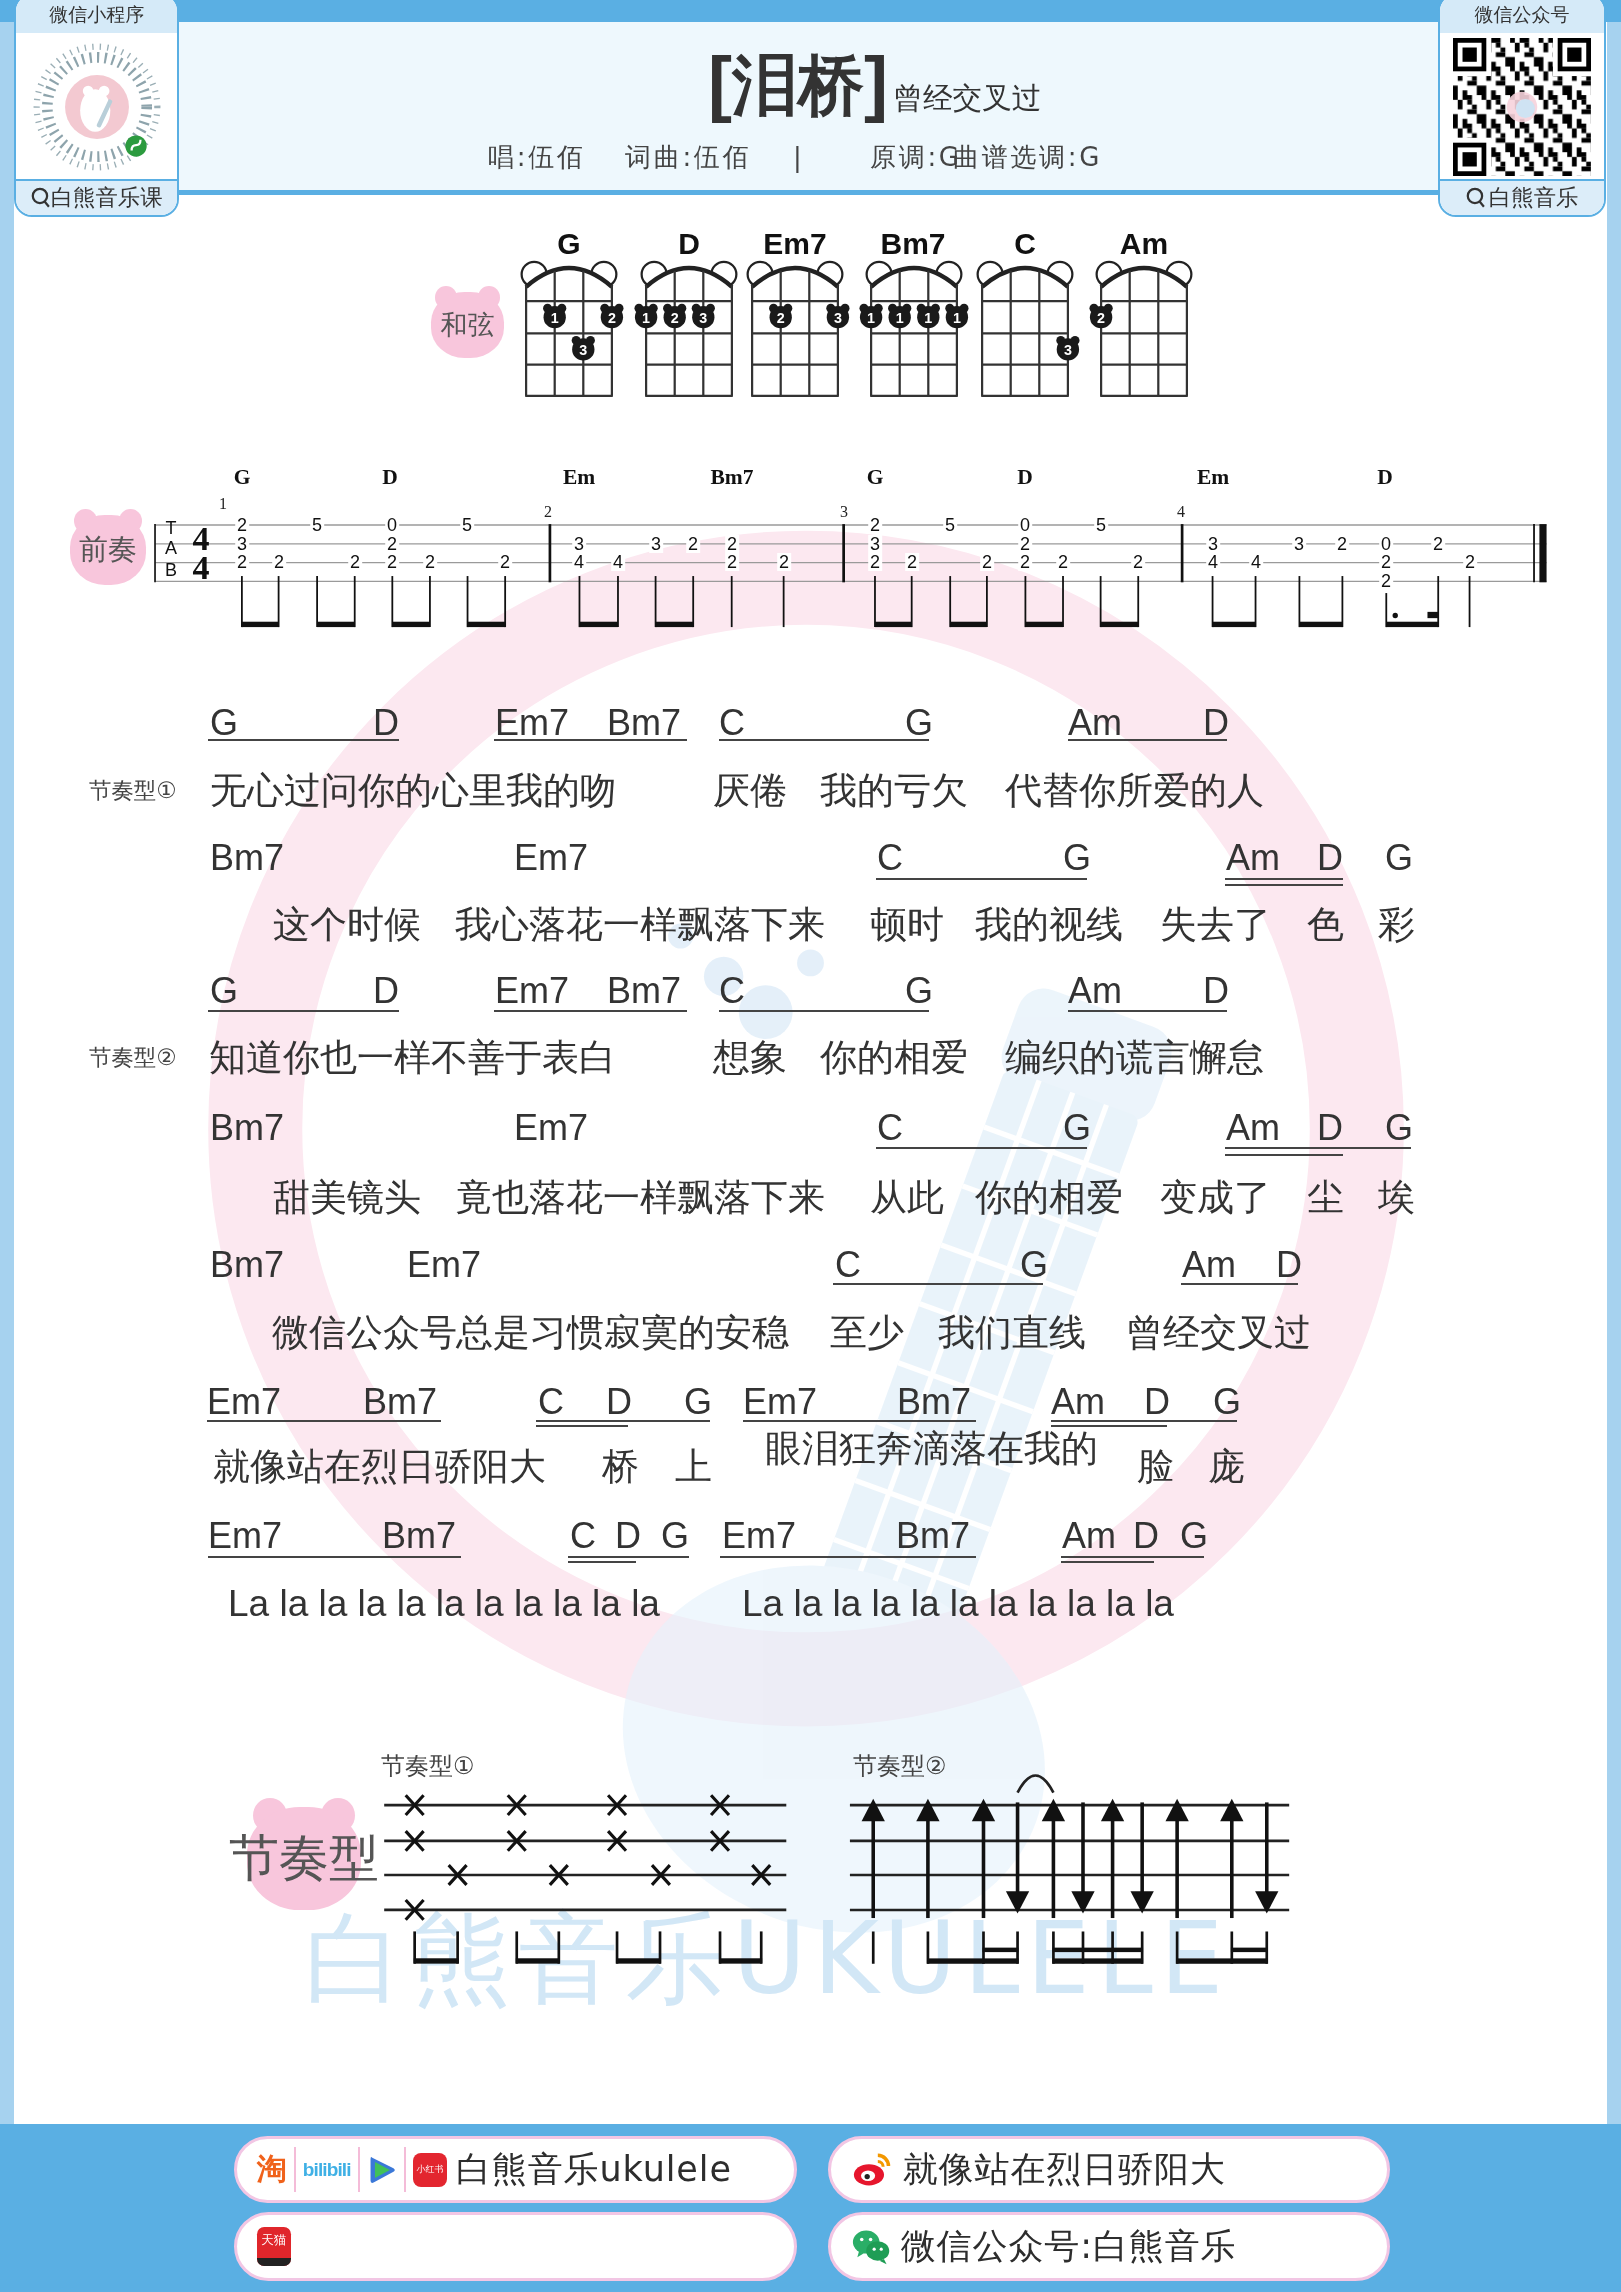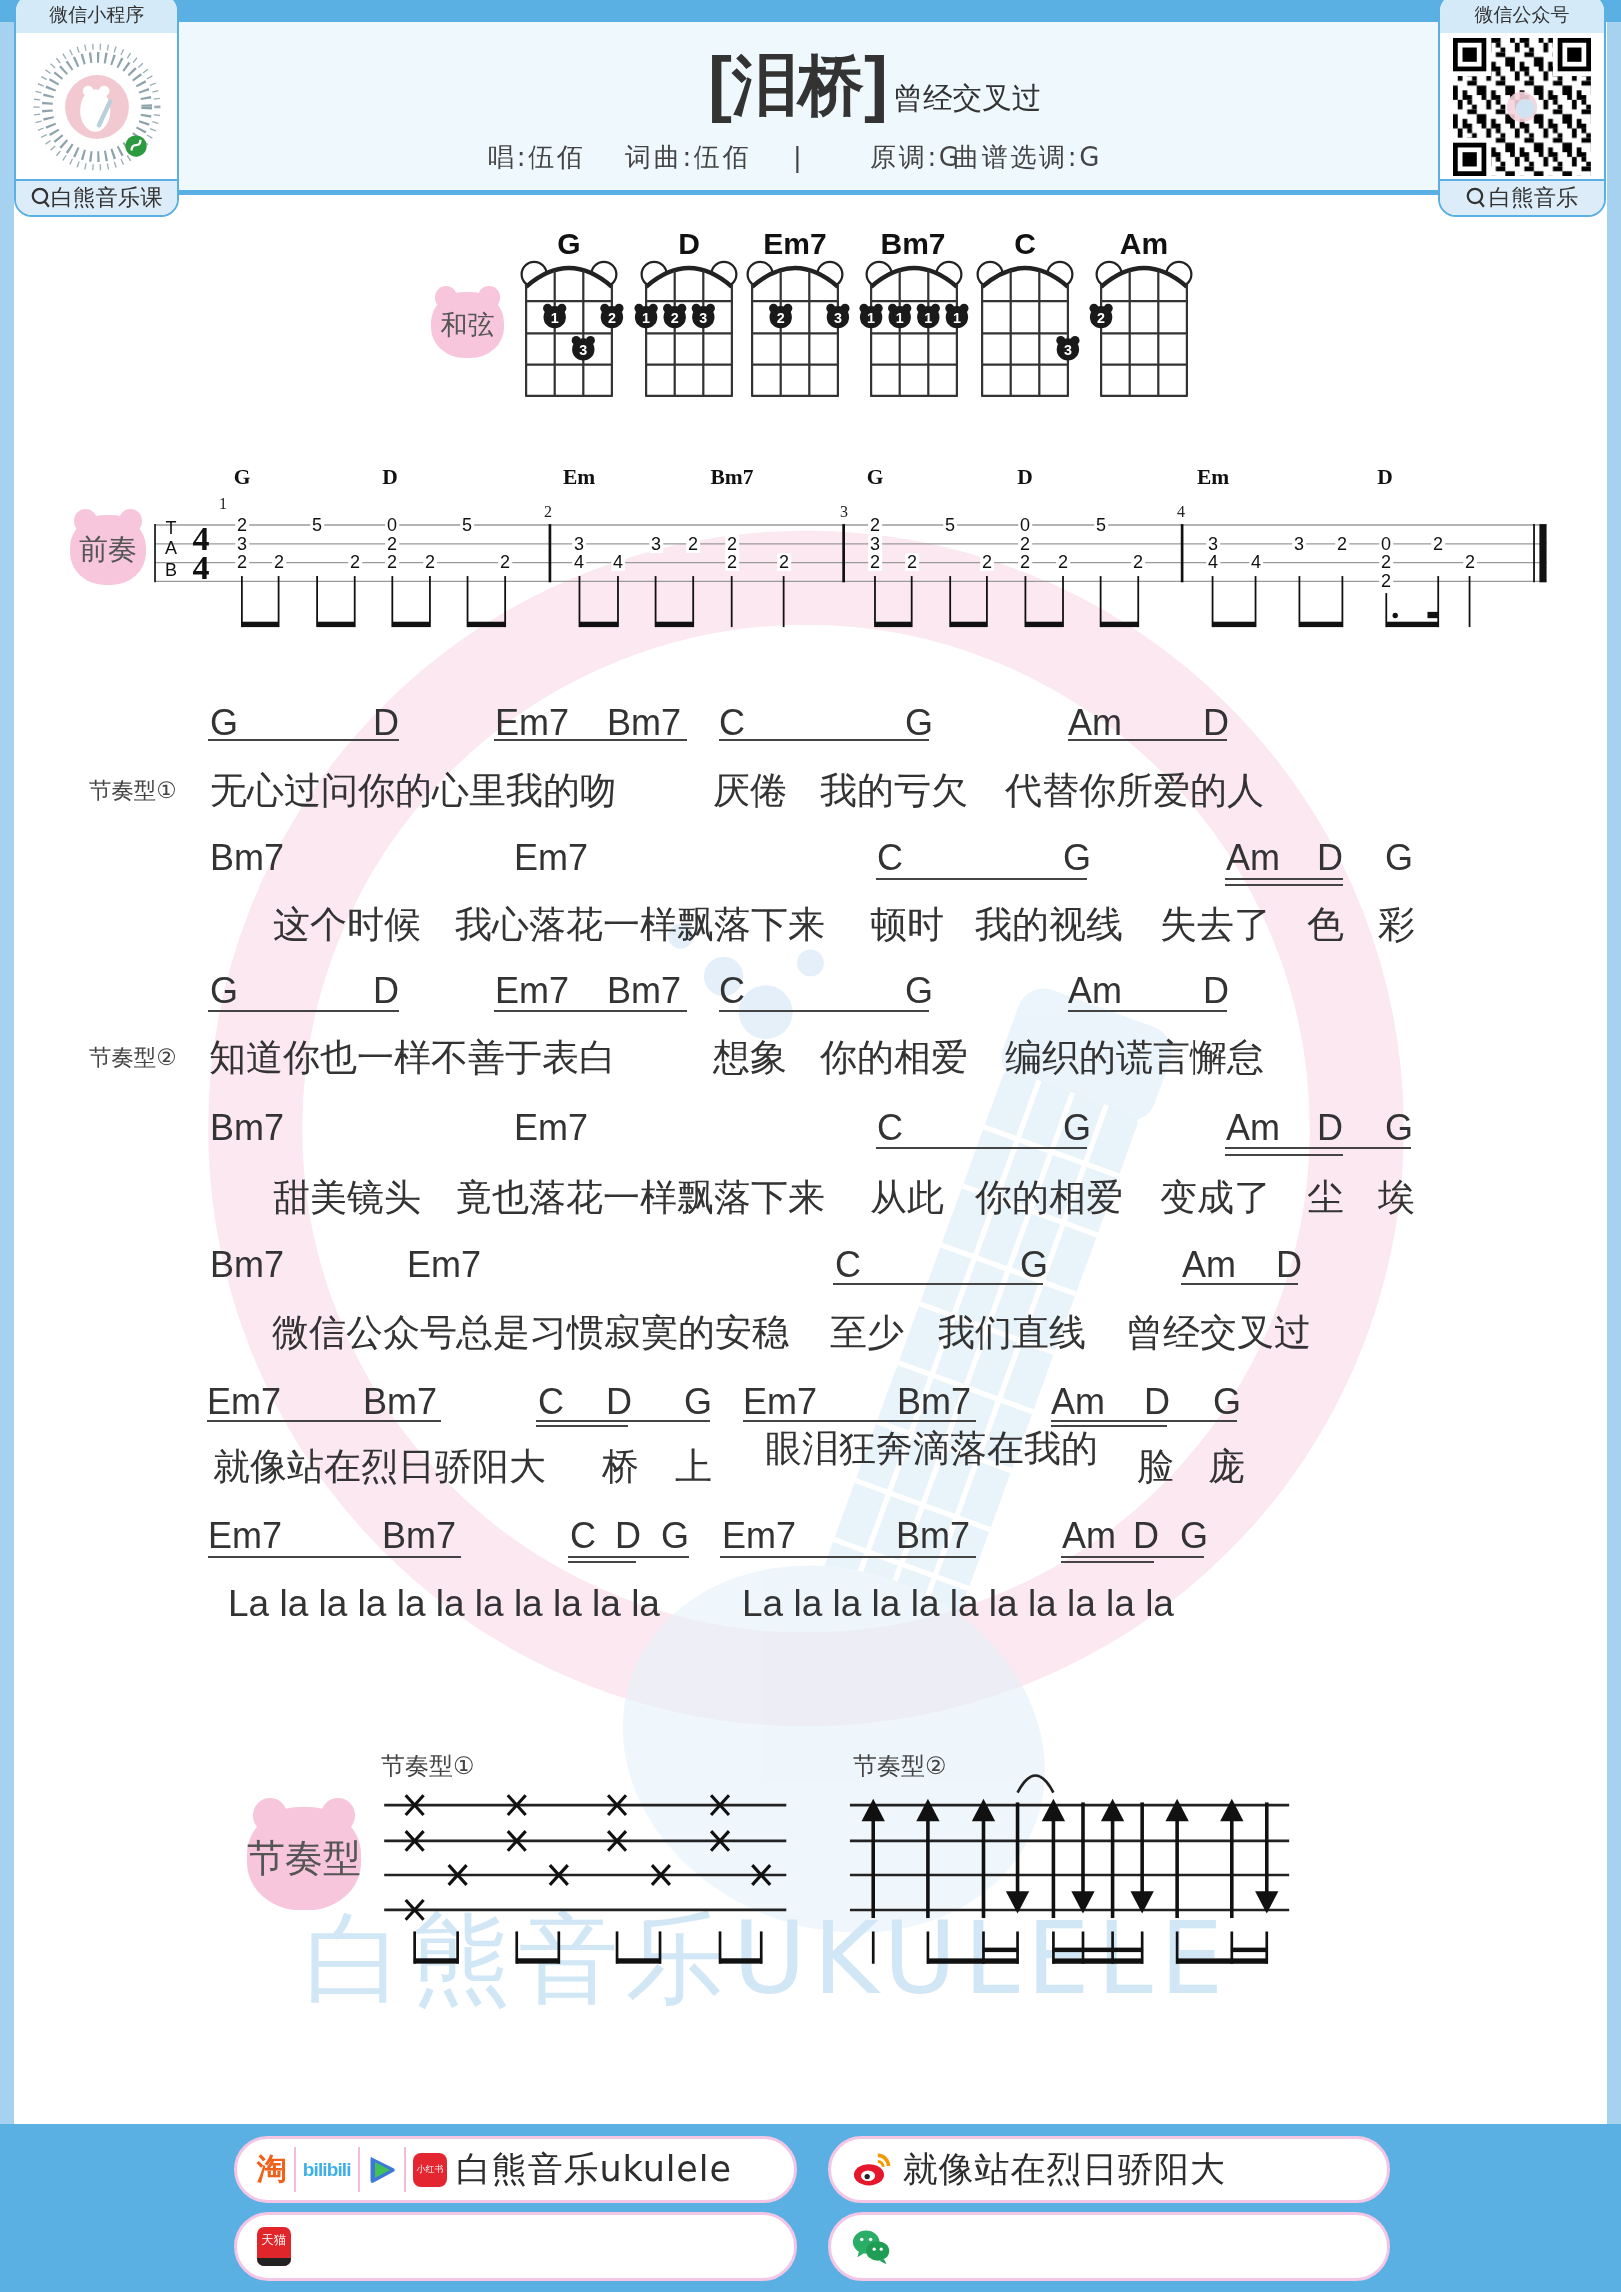--- a/index.html
+++ b/index.html
@@ -531,21 +531,21 @@
 <i class="abs ul" style="left:568px;top:1556px;width:121px"></i>
 <i class="abs ul" style="left:720px;top:1556px;width:256px"></i>
 <i class="abs ul" style="left:1061px;top:1556px;width:143px"></i>
 <i class="abs ul" style="left:568px;top:1561px;width:68px"></i>
 <i class="abs ul" style="left:1061px;top:1561px;width:93px"></i>
 <span class="abs ly la" style="left:228px;top:1603px">La la la la la la la la la la la</span>
 <span class="abs ly la" style="left:742px;top:1603px">La la la la la la la la la la la</span>
 
 <div class="abs watermark">白熊音乐UKULELE</div>
 
-<div class="bear" style="left:247px;top:1807px;width:114px;height:103px;font-size:38px">
+<div class="bear" style="left:247px;top:1807px;width:114px;height:103px;font-size:50px">
     <span>节奏型</span>
   </div>
 <span class="abs plabel" style="left:381px;top:1766px">节奏型①</span>
 <span class="abs plabel" style="left:853px;top:1766px">节奏型②</span>
 
 <svg class="abs" style="left:0;top:1728px" width="806" height="251" viewBox="0 0 900 280">
   <g stroke="#222" stroke-width="3">
     <line x1="429" y1="86" x2="878" y2="86"></line>
       <line x1="429" y1="126" x2="878" y2="126"></line>
     <line x1="429" y1="164" x2="878" y2="164"></line>
@@ -680,14 +680,15 @@
   <svg width="41" height="39" viewBox="0 0 46 44">
       <ellipse cx="17" cy="17" rx="15" ry="13" fill="#2aae67"></ellipse>
       <path d="M9,27 l-2,7 l7,-4 Z" fill="#2aae67"></path>
       <ellipse cx="30" cy="27" rx="13" ry="11" fill="#1f9d55"></ellipse>
       <path d="M37,36 l3,6 l-8,-4 Z" fill="#1f9d55"></path>
       <circle cx="12" cy="14" r="2" fill="#fff"></circle>
       <circle cx="22" cy="14" r="2" fill="#fff"></circle>
       <circle cx="26" cy="25" r="1.8" fill="#fff"></circle>
       <circle cx="34" cy="25" r="1.8" fill="#fff"></circle>
     </svg>
+  <span class="txt">微信公众号:白熊音乐</span>
 </div>
 
 
 </body></html>

